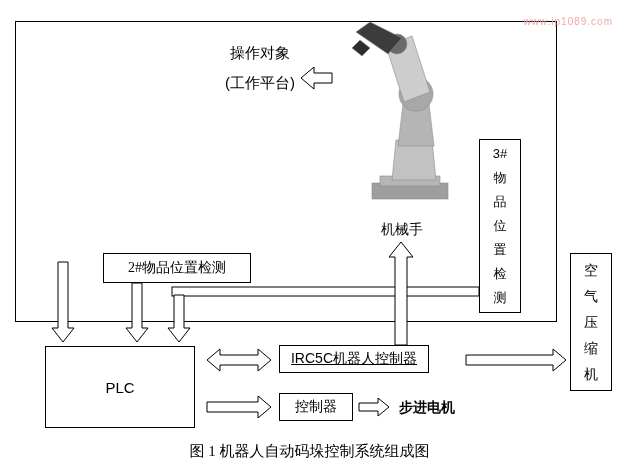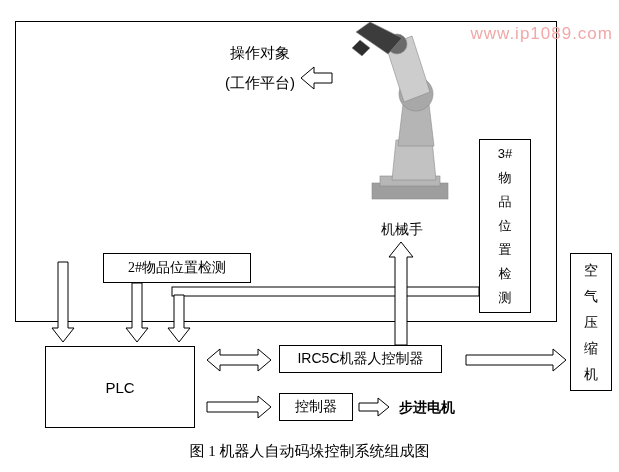--- a/index.html
+++ b/index.html
@@ -14,21 +14,21 @@
   }
   svg.layer{left:0;top:0;z-index:2;}
   .box{
     border:1px solid #000;background:#fff;box-sizing:border-box;
     display:flex;align-items:center;justify-content:center;
     font-size:14px;z-index:3;text-align:center;
   }
   .vbox-text{word-break:break-all;text-align:center;margin:0 auto;}
   .label{z-index:3;text-align:center;}
   .watermark{
-    right:6px;top:24px;font-size:17px;letter-spacing:1px;z-index:4;
+    right:6px;top:16px;font-size:10px;letter-spacing:1px;z-index:4;
   }
   .caption{
     left:0;top:442px;width:619px;text-align:center;font-size:15px;
     font-family:"Liberation Serif","DejaVu Serif",serif;z-index:3;
   }
   .platform-title{left:200px;top:44px;width:120px;font-size:15px;}
   .platform-subtitle{left:196px;top:74px;width:128px;font-size:15px;}
 </style>
 </head>
 <body>
@@ -75,33 +75,33 @@
   <div class="abs watermark" style="color: rgb(240, 168, 168);">www.ip1089.com</div>
 
   <div class="abs label platform-title">操作对象</div>
   <div class="abs label platform-subtitle">(工作平台)</div>
 
 
   <div class="abs box" style="left:103px;top:253px;width:148px;height:30px;font-family:Liberation Serif, serif;">
     <span>2#物品位置检测</span>
   </div>
 
-  <div class="abs box" style="left:479px;top:139px;width:52px;height:174px;">
+  <div class="abs box" style="left:479px;top:139px;width:42px;height:174px;">
     <div class="vbox-text" style="width:17px;font-size:13px;line-height:24px;">3#物品位置检测</div>
   </div>
 
   <div class="abs box" style="left:45px;top:346px;width:150px;height:82px;font-size:15px;">
     <span>PLC</span>
   </div>
 
   <div class="abs box" style="left:570px;top:253px;width:42px;height:138px;">
     <div class="vbox-text" style="width:18px;font-size:14px;line-height:26px;">空气压缩机</div>
   </div>
 
-  <div class="abs box" style="left:279px;top:345px;width:163px;height:28px;">
+  <div class="abs box" style="left:279px;top:345px;width:150px;height:28px;text-decoration:underline;">
     <span>IRC5C机器人控制器</span>
   </div>
 
   <div class="abs box" style="left:279px;top:393px;width:74px;height:28px;">
     <span>控制器</span>
   </div>
 
   <div class="abs label" style="left:391px;top:399px;width:72px;font-size:14px;font-weight:bold;">步进电机</div>
 
   <div class="abs label" style="left:372px;top:221px;width:60px;font-size:14px;">机械手</div>

